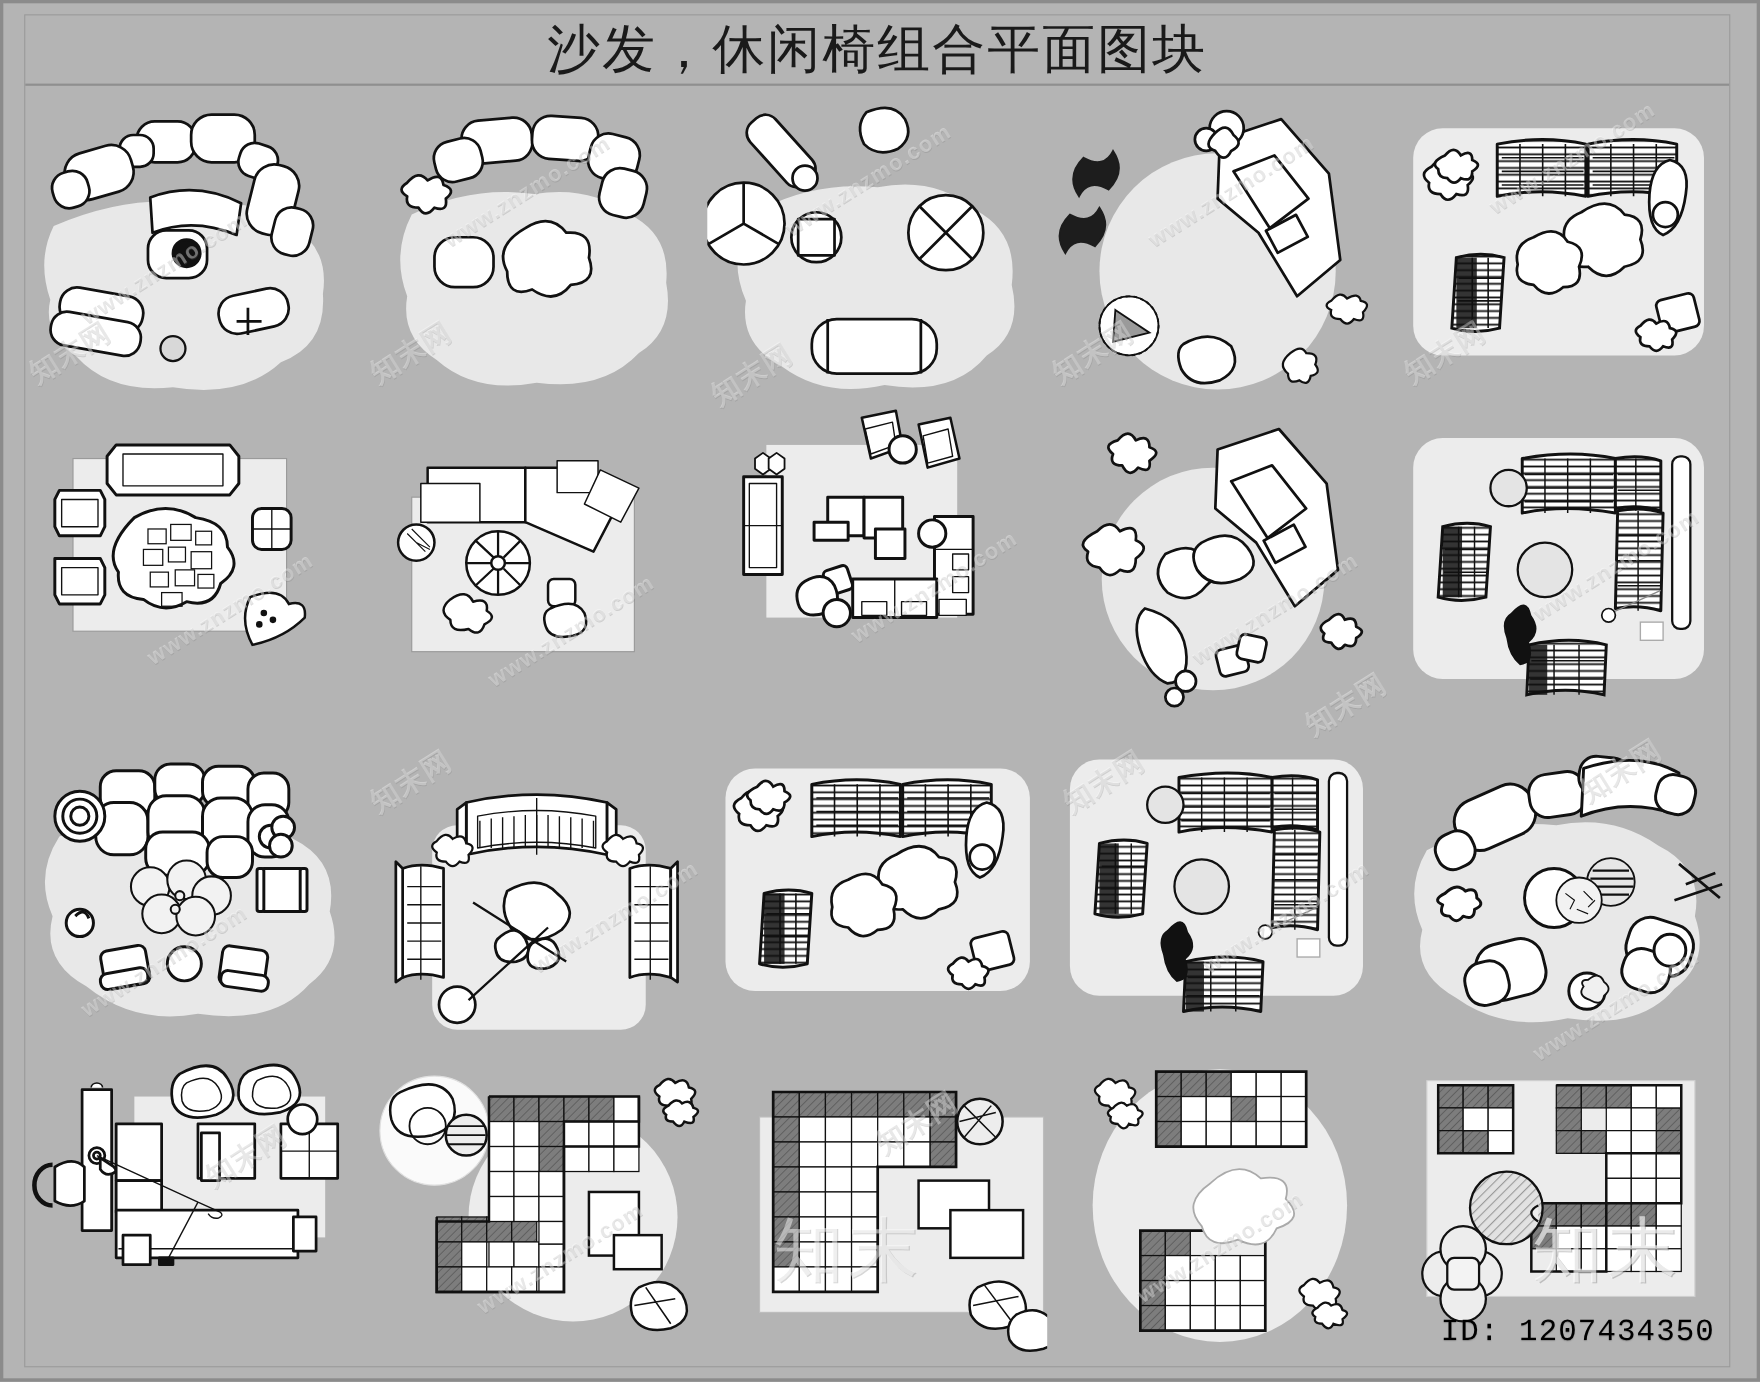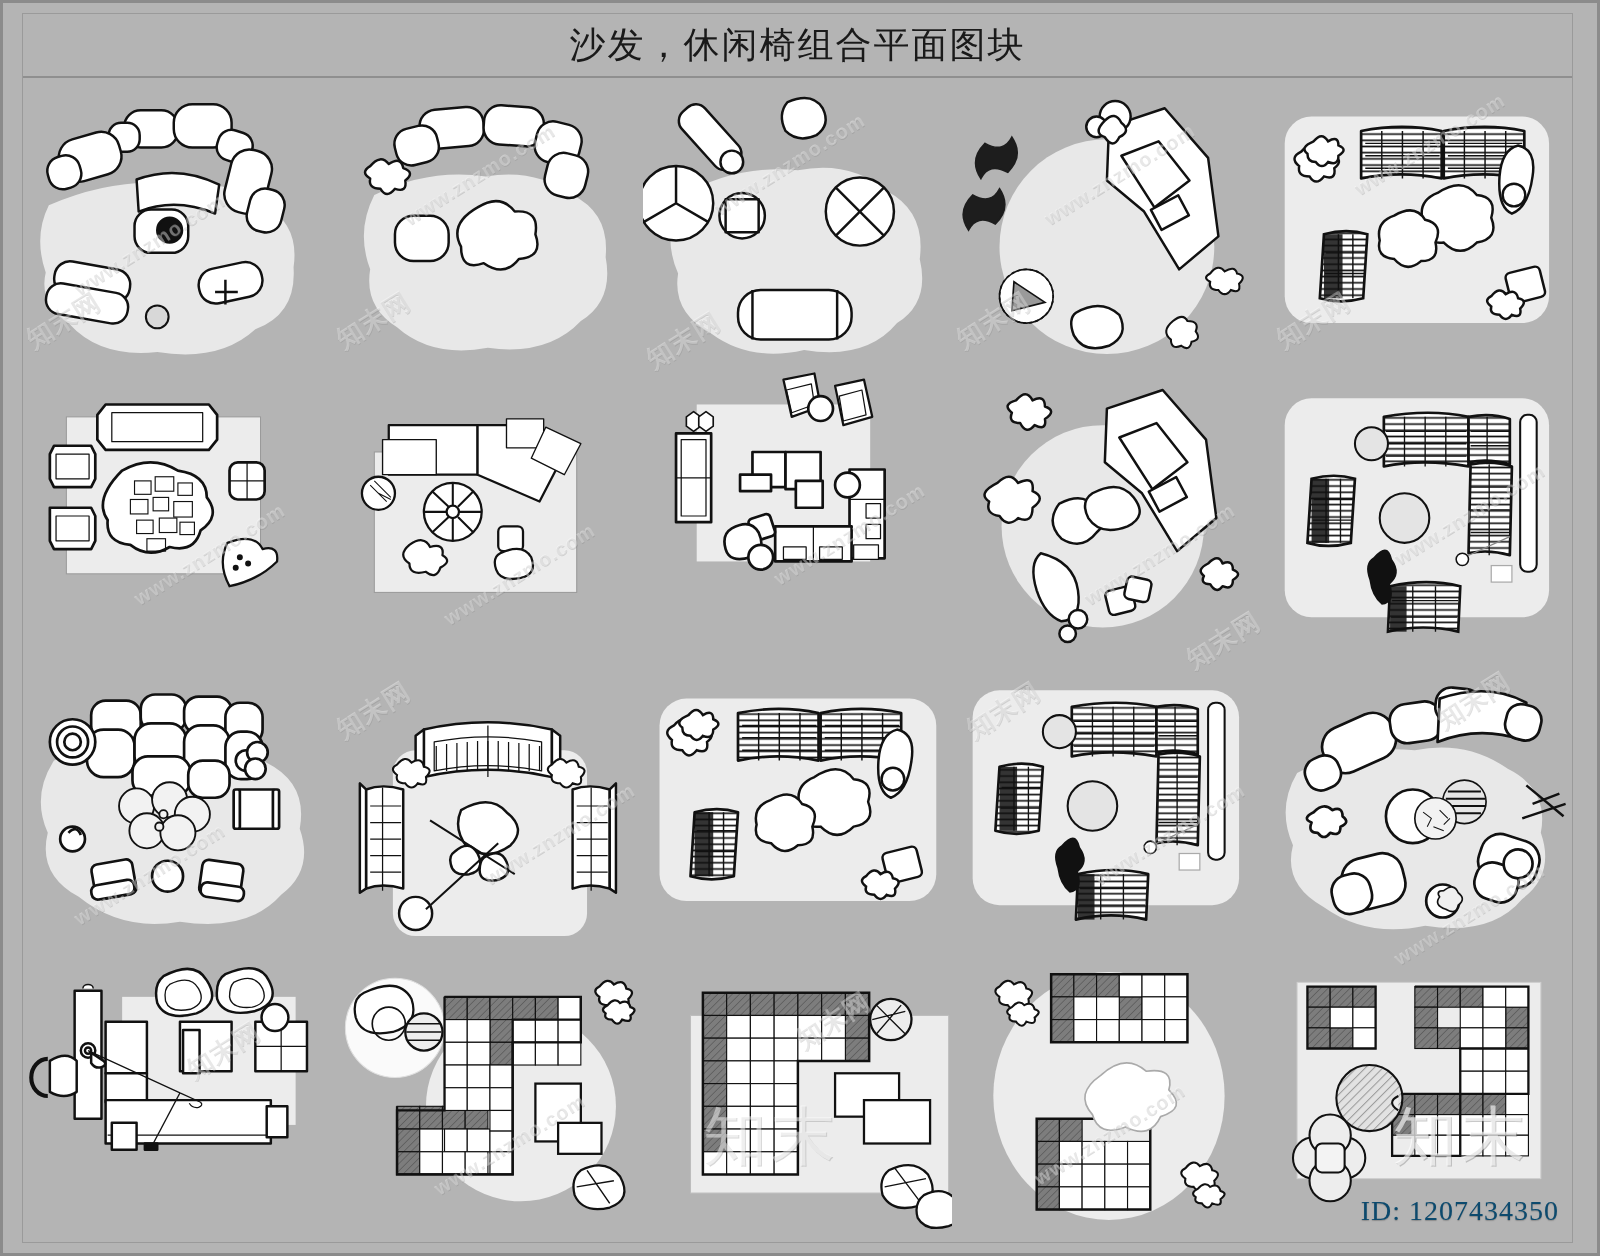--- a/index.html
+++ b/index.html
@@ -23,21 +23,21 @@
   }
   
   #header{
     position:absolute;left:20px;top:11px;right:25px;height:64px;
     border-bottom:2px solid #8f8f8f;
     display:flex;align-items:center;justify-content:center;
     box-sizing:border-box;
   }
   #sheet-title{
     font-family:Liberation Sans, sans-serif;
-    font-size:36px;letter-spacing:2px;color:#1a1a1a;
+    font-size:48px;letter-spacing:2px;color:#1a1a1a;
     white-space:nowrap;
   }
   
   #grid{
     position:absolute;left:20px;top:78px;right:25px;bottom:12px;
     display:grid;
     grid-template-columns:repeat(5,1fr);
     grid-template-rows:repeat(4,1fr);
   }
   .cell{position:relative;overflow:visible;}
@@ -57,22 +57,22 @@
   }
   .wm.cn{font-size:26px;font-family:"DejaVu Sans",sans-serif;}
   .wm.big{
     font-size:64px;color:rgba(255,255,255,0.62);
     transform:rotate(0deg);font-weight:400;letter-spacing:4px;
     text-shadow:1px 1px 0 rgba(120,120,120,0.4);
   }
   
   #id-label{
     position:absolute;right:38px;bottom:26px;
-    font-size:28px;color:#0c4a6e;
-    font-family:Liberation Serif, serif;
+    font-size:28px;color:#000000;
+    font-family:Liberation Mono, monospace;
     letter-spacing:1px;z-index:9;
     text-shadow:0 1px 1px rgba(100,100,100,.5);
   }
 </style>
 </head>
 <body>
 
 <div id="sheet">
 
   <div id="inner-frame"></div>

